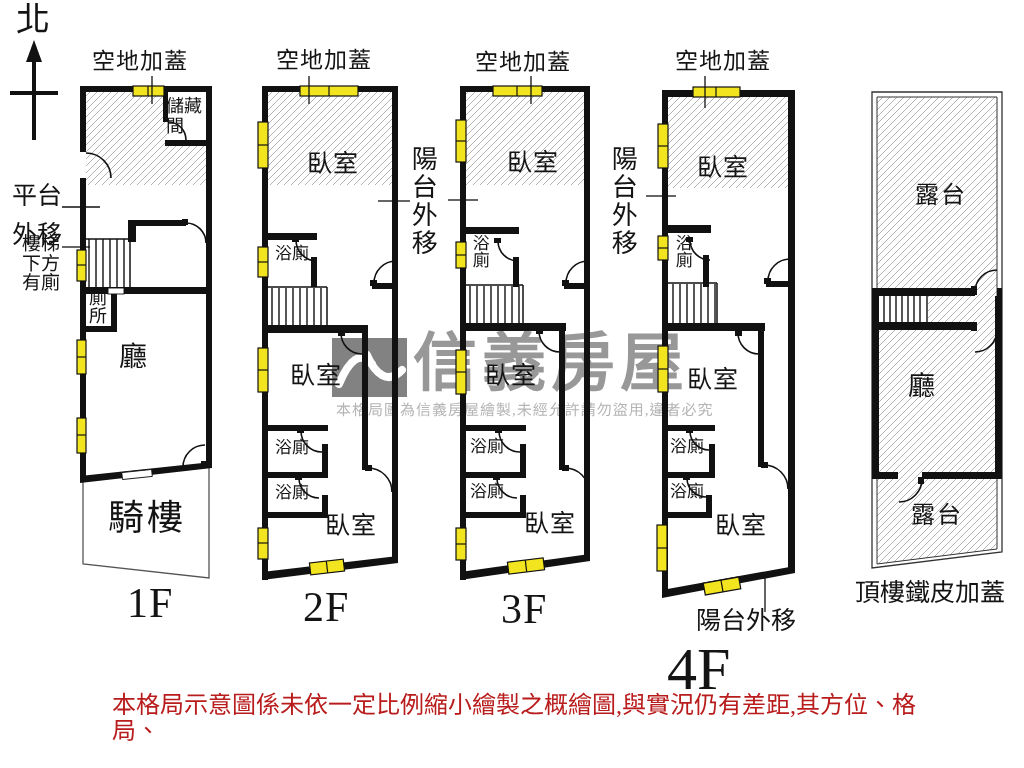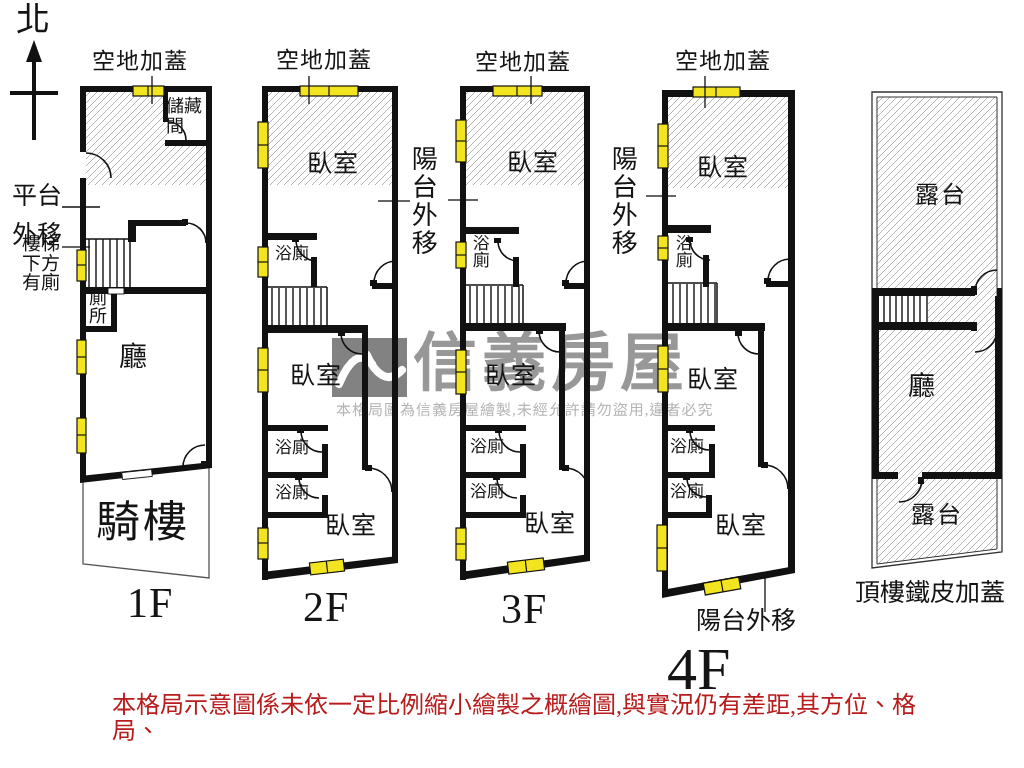--- a/index.html
+++ b/index.html
@@ -334,21 +334,21 @@
   <span class="lbl topnote" style="left:276px;top:49px">空地加蓋</span>
   <span class="lbl topnote" style="left:475px;top:51px">空地加蓋</span>
   <span class="lbl topnote" style="left:675px;top:50px">空地加蓋</span>
 
   <span class="lbl wrap" style="left:12px;top:176px;width:56px;font-size:25px;line-height:39px">平台外移</span>
   <span class="lbl wrap" style="left:22px;top:234px;width:44px;font-size:19px;line-height:19.5px">樓梯下方有廁</span>
 
   <span class="lbl wrap" style="left:166px;top:96px;width:42px;font-size:18px;line-height:20px">儲藏間</span>
   <span class="lbl vtext" style="left:86px;top:288px;height:46px;font-size:18px">廁所</span>
   <span class="lbl" style="left:119px;top:342px;font-size:28px">廳</span>
-  <span class="lbl" style="left:96px;top:500px;font-size:44px;letter-spacing:3px">騎樓</span>
+  <span class="lbl" style="left:108px;top:500px;font-size:36px;letter-spacing:3px">騎樓</span>
   <span class="lbl flabel" style="left:127px;top:581px">1F</span>
 
   <span class="lbl room-lg" style="left:307px;top:151px">臥室</span>
   <span class="lbl room-sm" style="left:275px;top:245px">浴廁</span>
   <span class="lbl room-lg" style="left:290px;top:363px">臥室</span>
   <span class="lbl room-sm" style="left:275px;top:439px">浴廁</span>
   <span class="lbl room-sm" style="left:275px;top:484px">浴廁</span>
   <span class="lbl room-lg" style="left:325px;top:513px">臥室</span>
   <span class="lbl flabel" style="left:303px;top:585px">2F</span>
 

